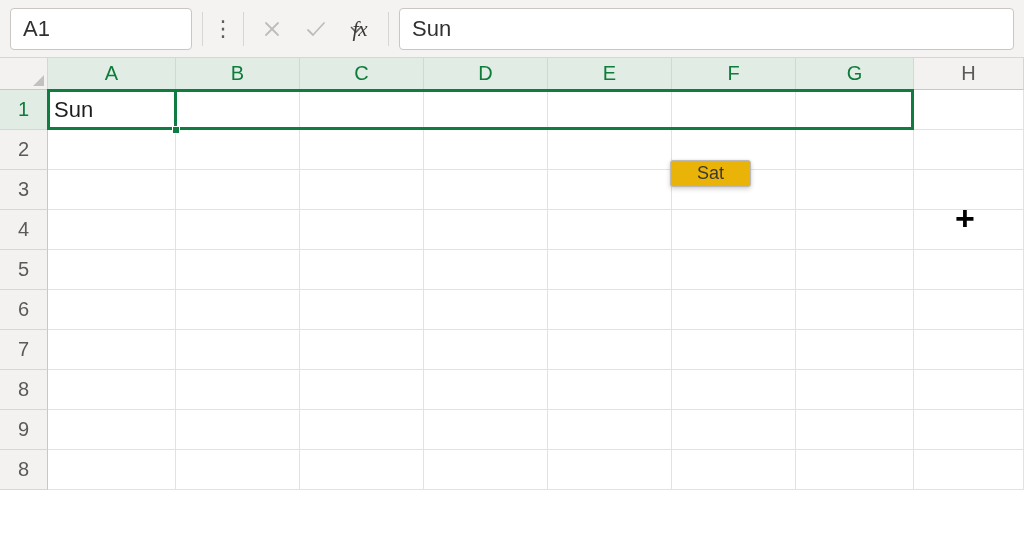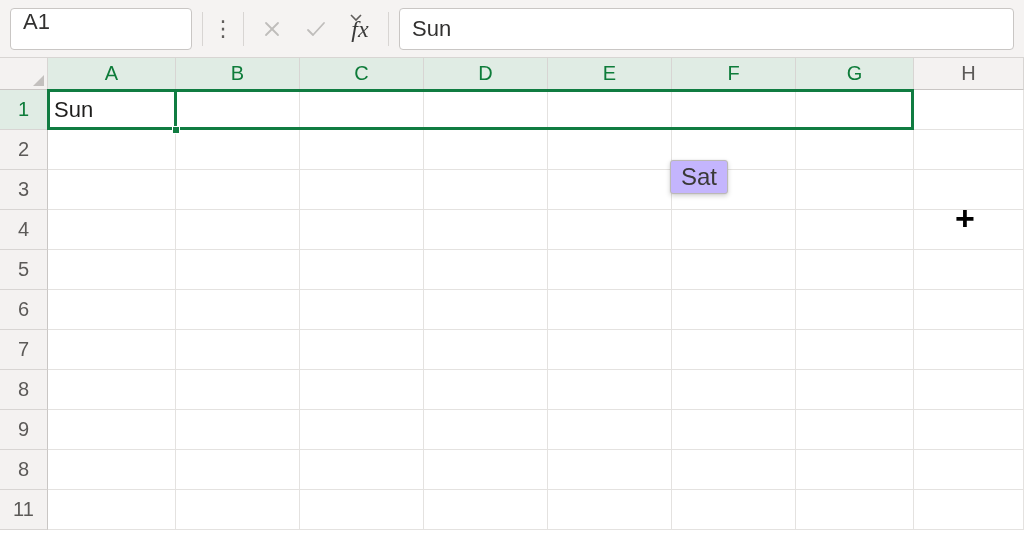--- a/index.html
+++ b/index.html
@@ -19,21 +19,21 @@
     align-items: center;
     height: 58px;
     background: #f5f3f2;
     border-bottom: 1px solid #d8d5d3;
     padding: 0 10px;
     gap: 8px;
   }
 
   .name-box-wrap {
     display: flex;
-    align-items: flex-start;
+    align-items: center;
     width: 182px;
     height: 42px;
     background: #ffffff;
     border: 1px solid #c9c6c4;
     border-radius: 4px;
     padding: 0 8px 0 12px;
     gap: 37px;
   }
   .name-box-input {
     flex: 1;
@@ -75,21 +75,21 @@
     height: 36px;
     display: flex;
     align-items: center;
     justify-content: center;
   }
   .fb-icon.disabled svg { stroke: #bfbdbb; }
   .fb-icon svg { stroke: #605e5c; }
   .fx-text {
     font-style: italic;
     font-family: "Times New Roman", serif;
-    font-size: 24px;
+    font-size: 21px;
     color: #3a3a3a;
     position: relative;
     top: 1px;
   }
 
   .formula-input {
     flex: 1;
     height: 42px;
     background: #ffffff;
     border: 1px solid #c9c6c4;
@@ -217,27 +217,27 @@
   .active-divider {
     position: absolute;
     width: 3px;
     background: #107c41;
     pointer-events: none;
   }
 
   
   .autofill-tip {
     position: absolute;
-    background: #c4b5fd;
+    background: #eab308;
     border: 1px solid #bcb9b6;
     border-radius: 3px;
     box-shadow: 0 2px 5px rgba(0,0,0,0.18), 0 0 0 1px rgba(0,0,0,0.02);
-    font-size: 24px;
+    font-size: 18px;
     color: #3a3937;
-    padding: 2px 10px;
+    padding: 2px 26px;
     user-select: none;
     pointer-events: none;
   }
 
   
   .cursor-plus {
     position: absolute;
     font-size: 34px;
     font-weight: 700;
     color: #000;
@@ -420,31 +420,20 @@
     <div class="cell wA"></div>
     <div class="cell wB"></div>
     <div class="cell wC"></div>
     <div class="cell wD"></div>
     <div class="cell wE"></div>
     <div class="cell wF"></div>
     <div class="cell wG"></div>
     <div class="cell wH"></div>
   </div>
 
-  <div class="grid-row">
-    <div class="row-h">11</div>
-    <div class="cell wA"></div>
-    <div class="cell wB"></div>
-    <div class="cell wC"></div>
-    <div class="cell wD"></div>
-    <div class="cell wE"></div>
-    <div class="cell wF"></div>
-    <div class="cell wG"></div>
-    <div class="cell wH"></div>
-  </div>
 
   <div class="range-outline" style="left:47px; top:31px; width:867px; height:41px;"></div>
 
   <div class="active-divider" style="left:174px; top:32px; height:40px;"></div>
 
   <div class="fill-handle" style="left:172px; top:68px;"></div>
 
   <div class="autofill-tip" style="left:670px; top:102px;">Sat</div>
 
   <div class="cursor-plus" style="left:955px; top:143px;">+</div>

